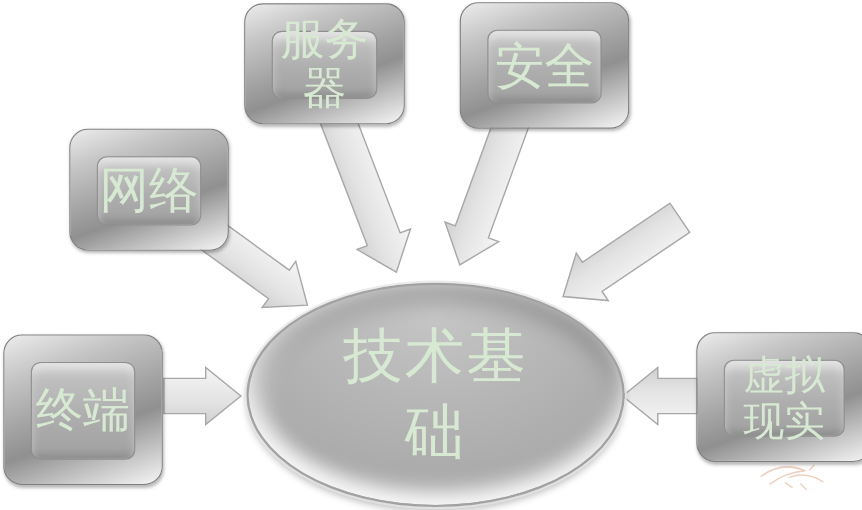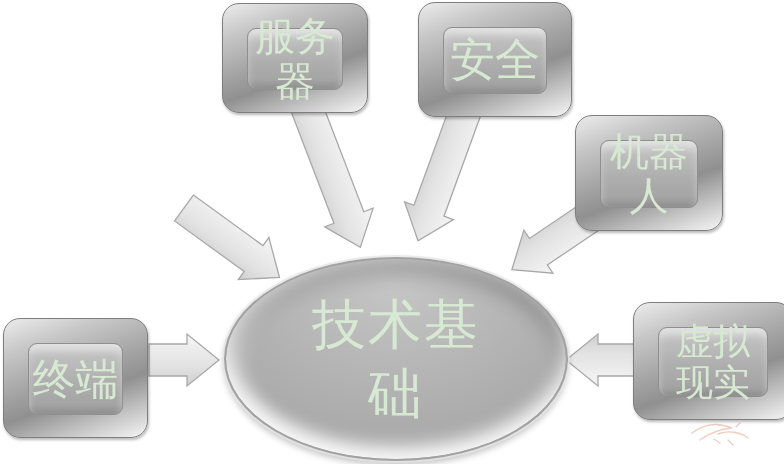--- a/index.html
+++ b/index.html
@@ -112,28 +112,28 @@
       <div class="node-label" style="font-size:40px">服务器</div>
     </div>
   </div>
 
   <div class="node" style="left:418px;top:2px;width:154px;height:115px">
     <div class="node-face">
       <div class="node-label" style="font-size:45px">安全</div>
     </div>
   </div>
 
-
-  <div class="node" style="left:575px;top:115px;width:148px;height:116px">
+  <div class="node" style="left:63px;top:117px;width:145px;height:111px">
     <div class="node-face">
-      <div class="node-label" style="font-size:39px">机器人</div>
+      <div class="node-label" style="font-size:45px">网络</div>
     </div>
   </div>
 
-  <div class="node" style="left:3px;top:318px;width:145px;height:120px">
+
+  <div class="node" style="left:3px;top:304px;width:145px;height:137px">
     <div class="node-face">
       <div class="node-label" style="font-size:43px">终端</div>
     </div>
   </div>
 
   <div class="node" style="left:633px;top:302px;width:160px;height:118px">
     <div class="node-face">
       <div class="node-label" style="font-size:37px;width:118px">虚拟现实</div>
     </div>
   </div>

